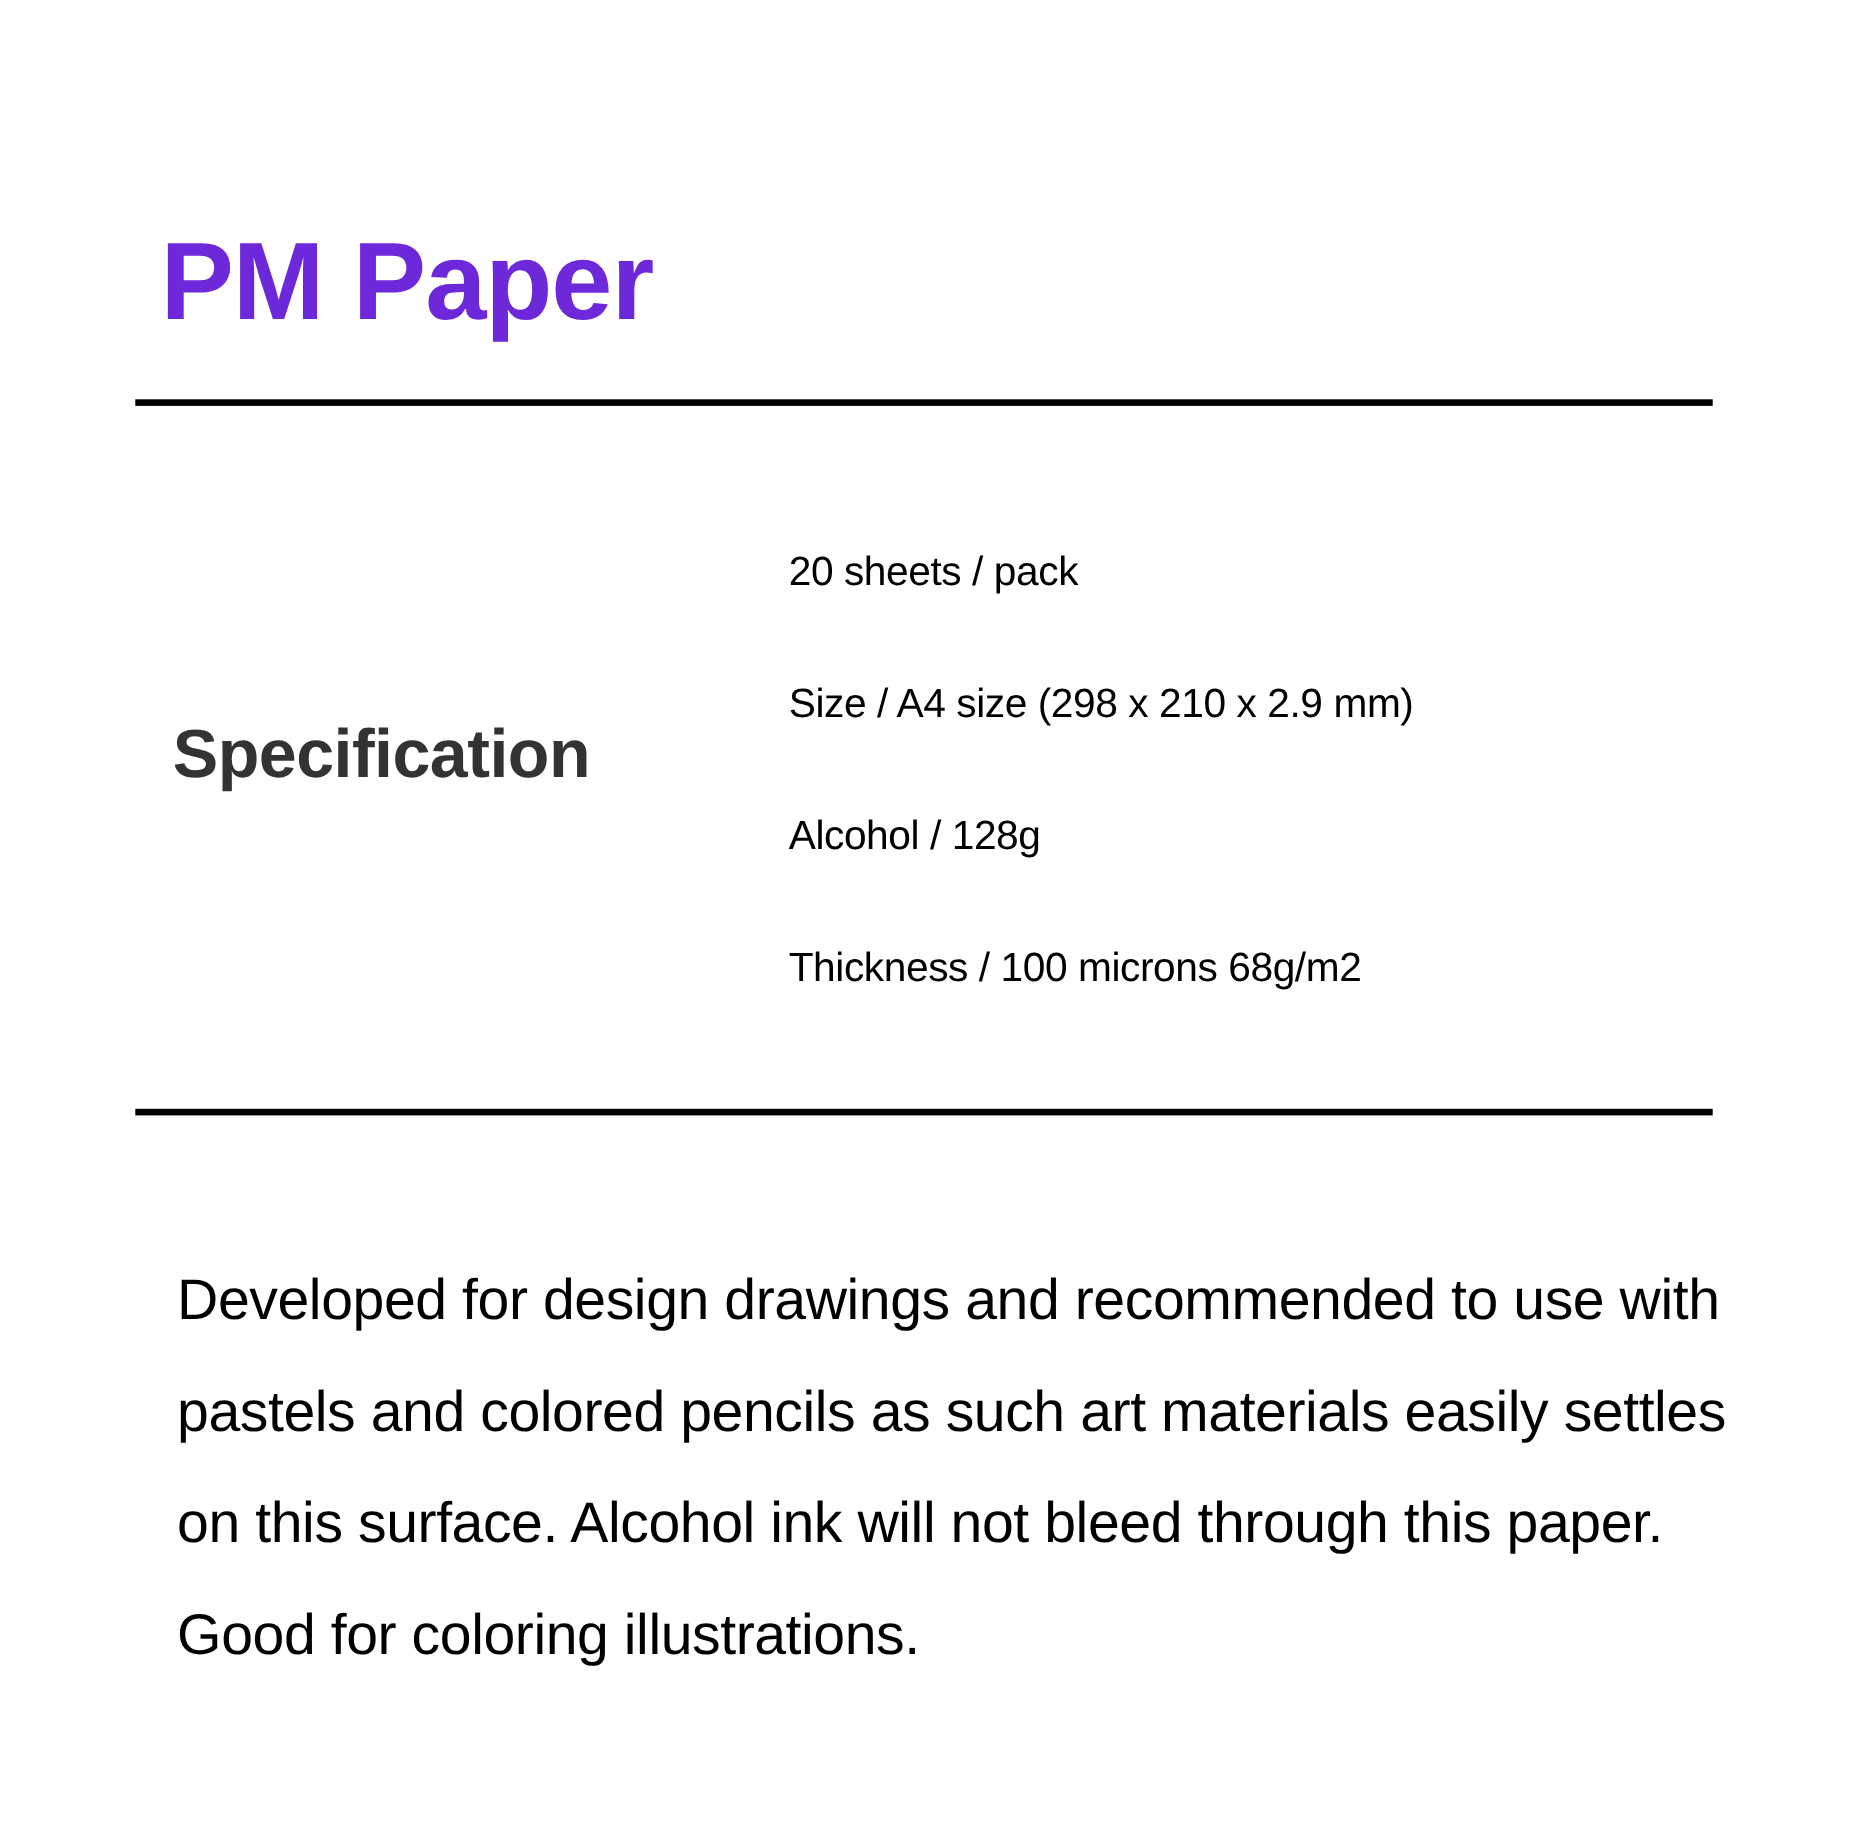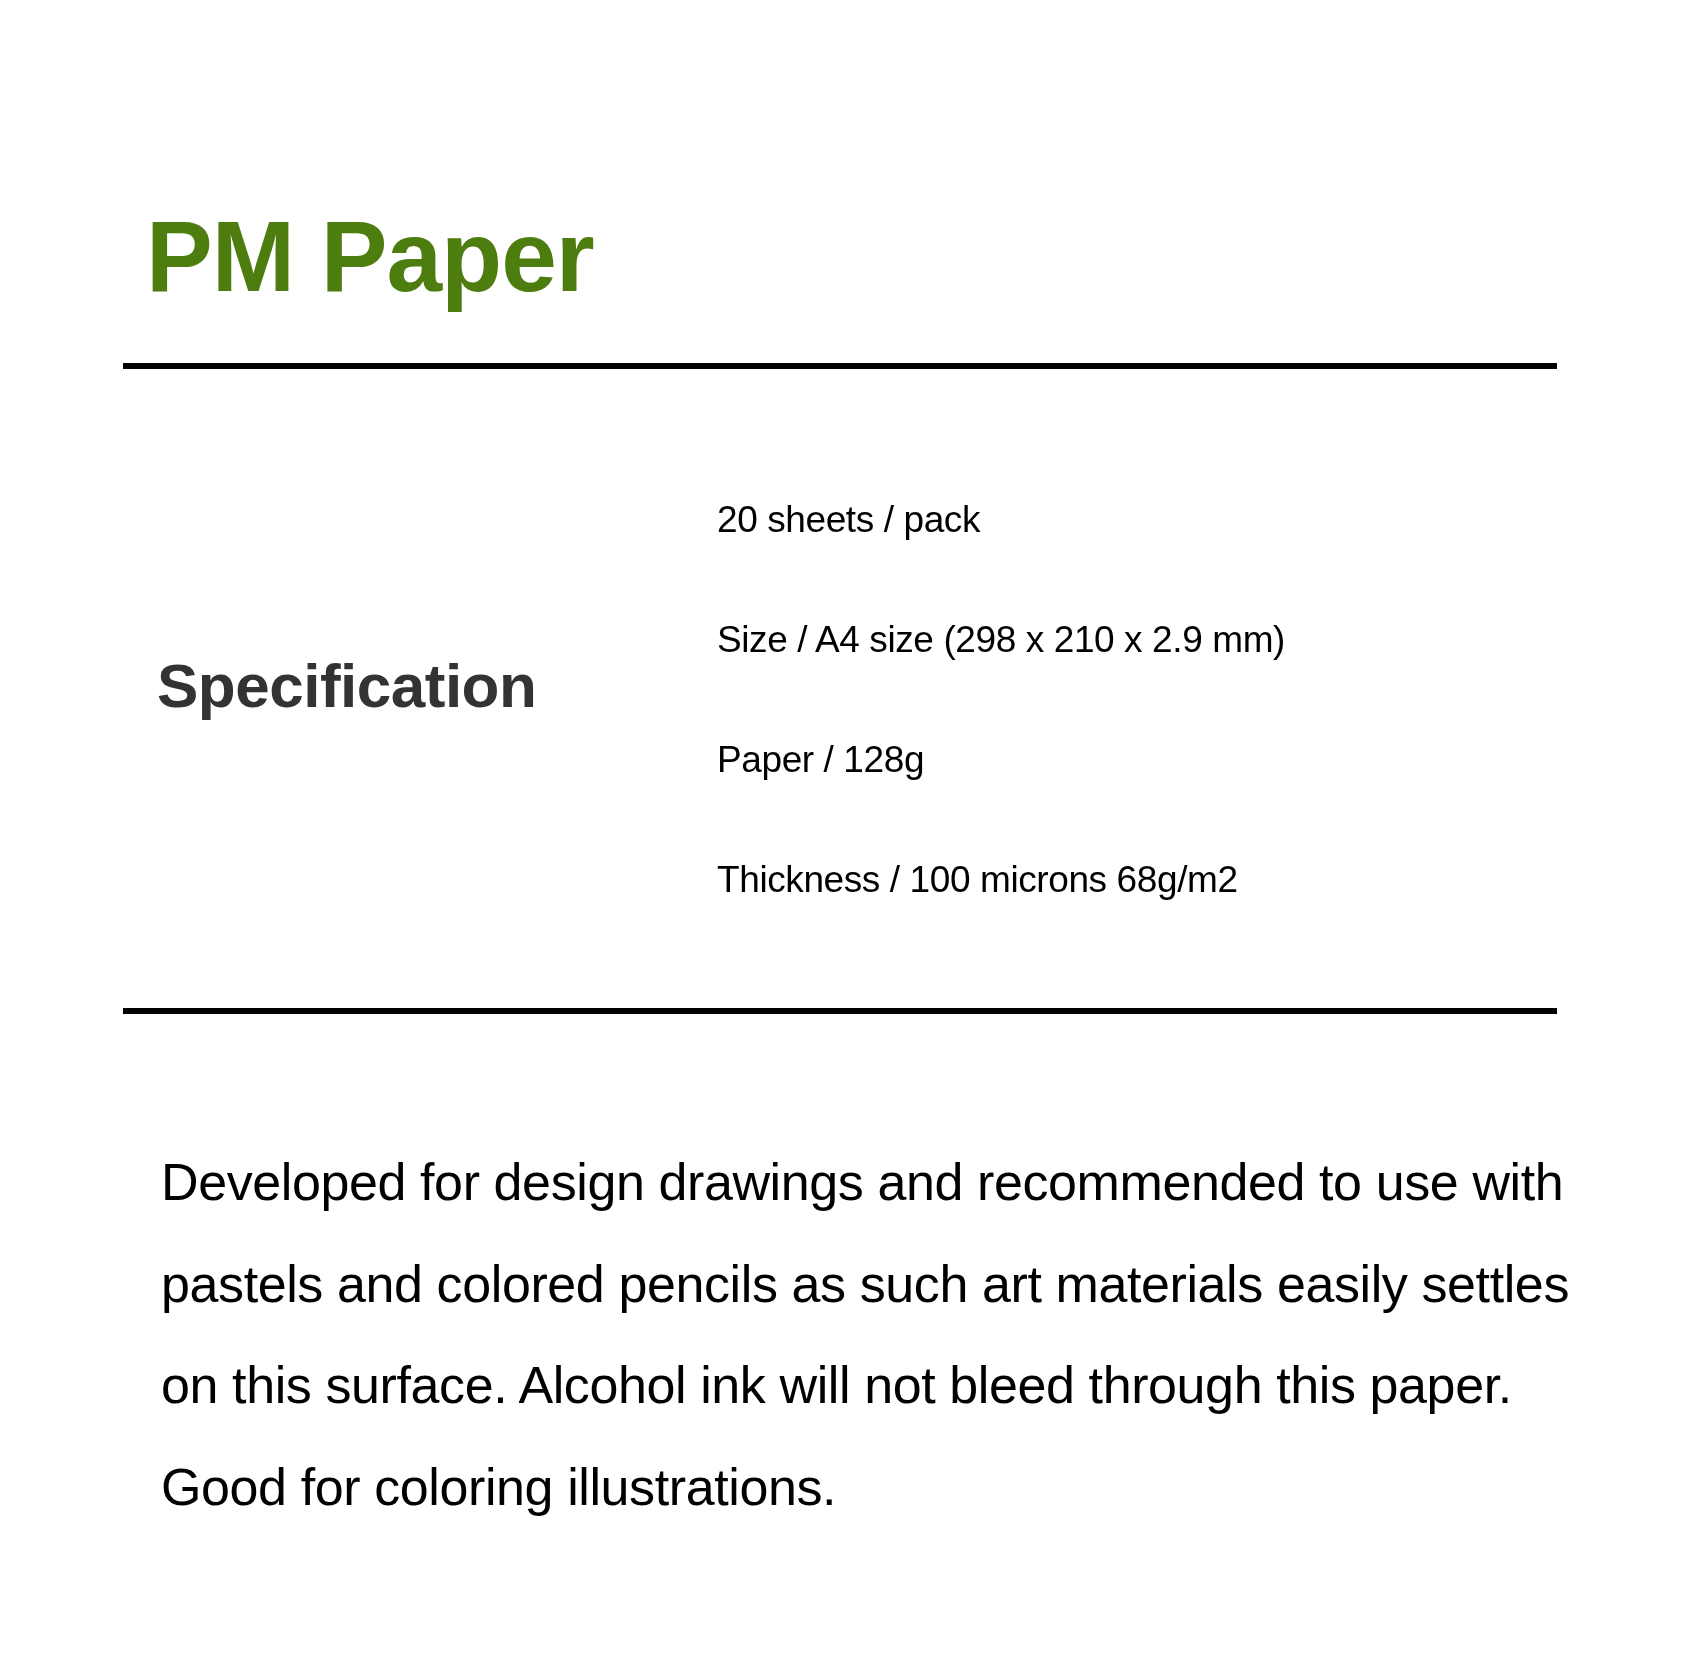--- a/index.html
+++ b/index.html
@@ -17,21 +17,21 @@
     }
     .title {
       position: absolute;
       left: 146px;
       top: 196px;
       margin: 0;
       font-size: 100px;
       line-height: 120px;
       font-weight: 700;
       letter-spacing: -1px;
-      color: #4d7c0f;
+      color: #6d28d9;
       white-space: nowrap;
     }
     .rule {
       position: absolute;
       left: 123px;
       width: 1434px;
       height: 6px;
       background: #000000;
     }
     .rule.top { top: 363px; }
@@ -82,19 +82,19 @@
 
 <h1 class="title">PM Paper</h1>
 
 <div class="rule top"></div>
 
 <h2 class="spec-label">Specification</h2>
 
 <ul class="spec-list">
   <li class="spec-item">20 sheets / pack</li>
   <li class="spec-item">Size / A4 size (298 x 210 x 2.9 mm)</li>
-  <li class="spec-item">Paper / 128g</li>
+  <li class="spec-item">Alcohol / 128g</li>
   <li class="spec-item">Thickness / 100 microns 68g/m2</li>
 </ul>
 
 <div class="rule bottom"></div>
 
 <p class="description">Developed for design drawings and recommended to use with pastels and colored pencils as such art materials easily settles on this surface. Alcohol ink will not bleed through this paper. Good for coloring illustrations.</p>
 
 </body></html>

